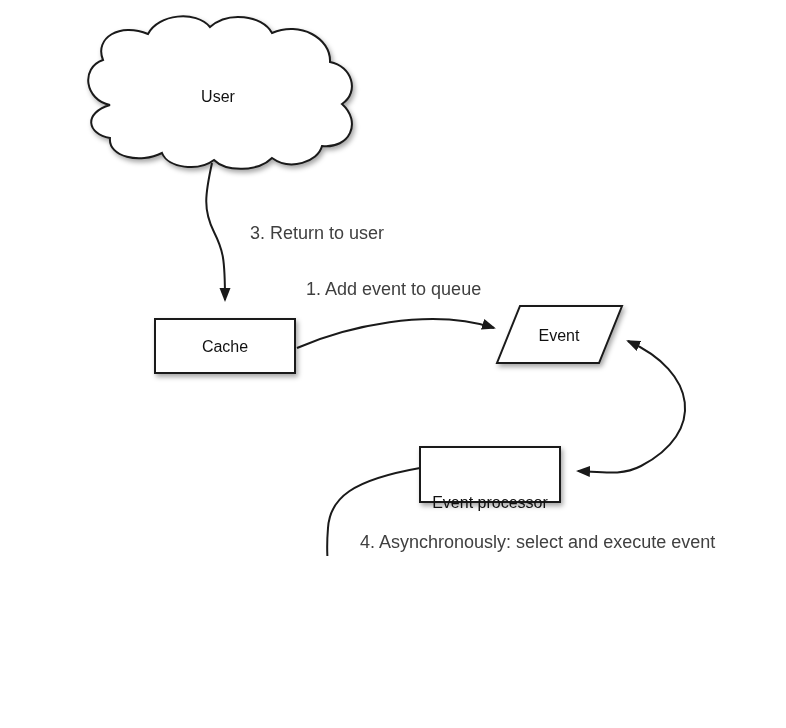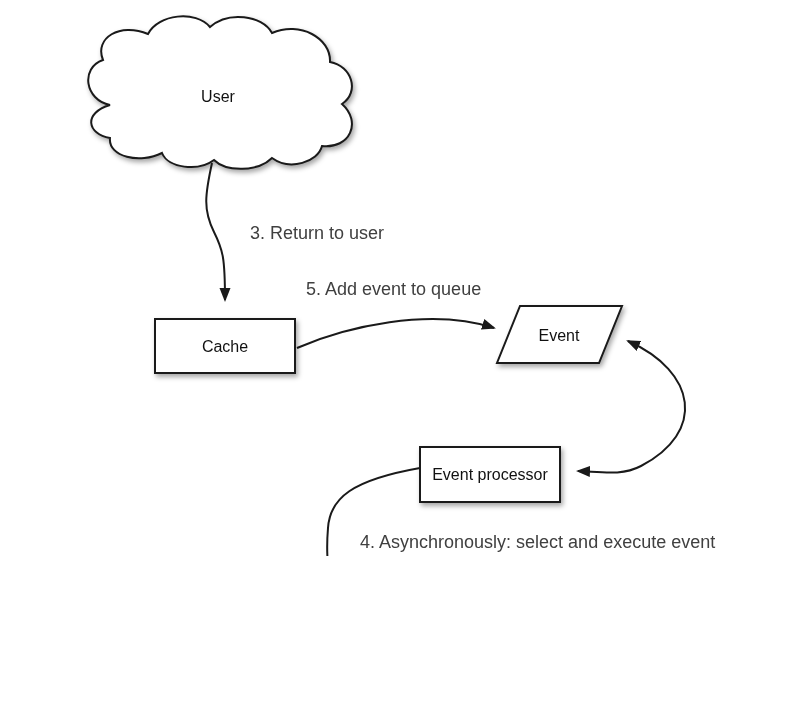--- a/index.html
+++ b/index.html
@@ -96,24 +96,24 @@
     <path class="shape" d="M 268,621 A 62,20 0 0 1 392,621 L 392,684 A 62,20 0 0 1 268,684 Z"></path>
     <path class="rim" d="M 268,621 A 62,20 0 0 0 392,621"></path>
   </svg>
 
   <div class="node-label" style="left:218px; top:97px;">User</div>
 
   <div class="node-label" style="left:225px; top:347px;">Cache</div>
 
   <div class="node-label" style="left:559px; top:336px;">Event</div>
 
-  <div class="node-label" style="left:490px; top:475px;">Event processor</div>
+  <div class="node-label" style="left:490px; top:503px;">Event processor</div>
 
   <div class="node-label" style="left:330px; top:656px;margin-left:8px;">DB</div>
 
 
-  <div class="step-label" style="left:306px; top:279px;">5. Add event to queue</div>
+  <div class="step-label" style="left:306px; top:279px;">1. Add event to queue</div>
 
   <div class="step-label" style="left:250px; top:223px;">3. Return to user</div>
 
   <div class="step-label" style="left:360px; top:532px;">4. Asynchronously: select and execute event</div>
 
 </div>
 
 </body></html>

